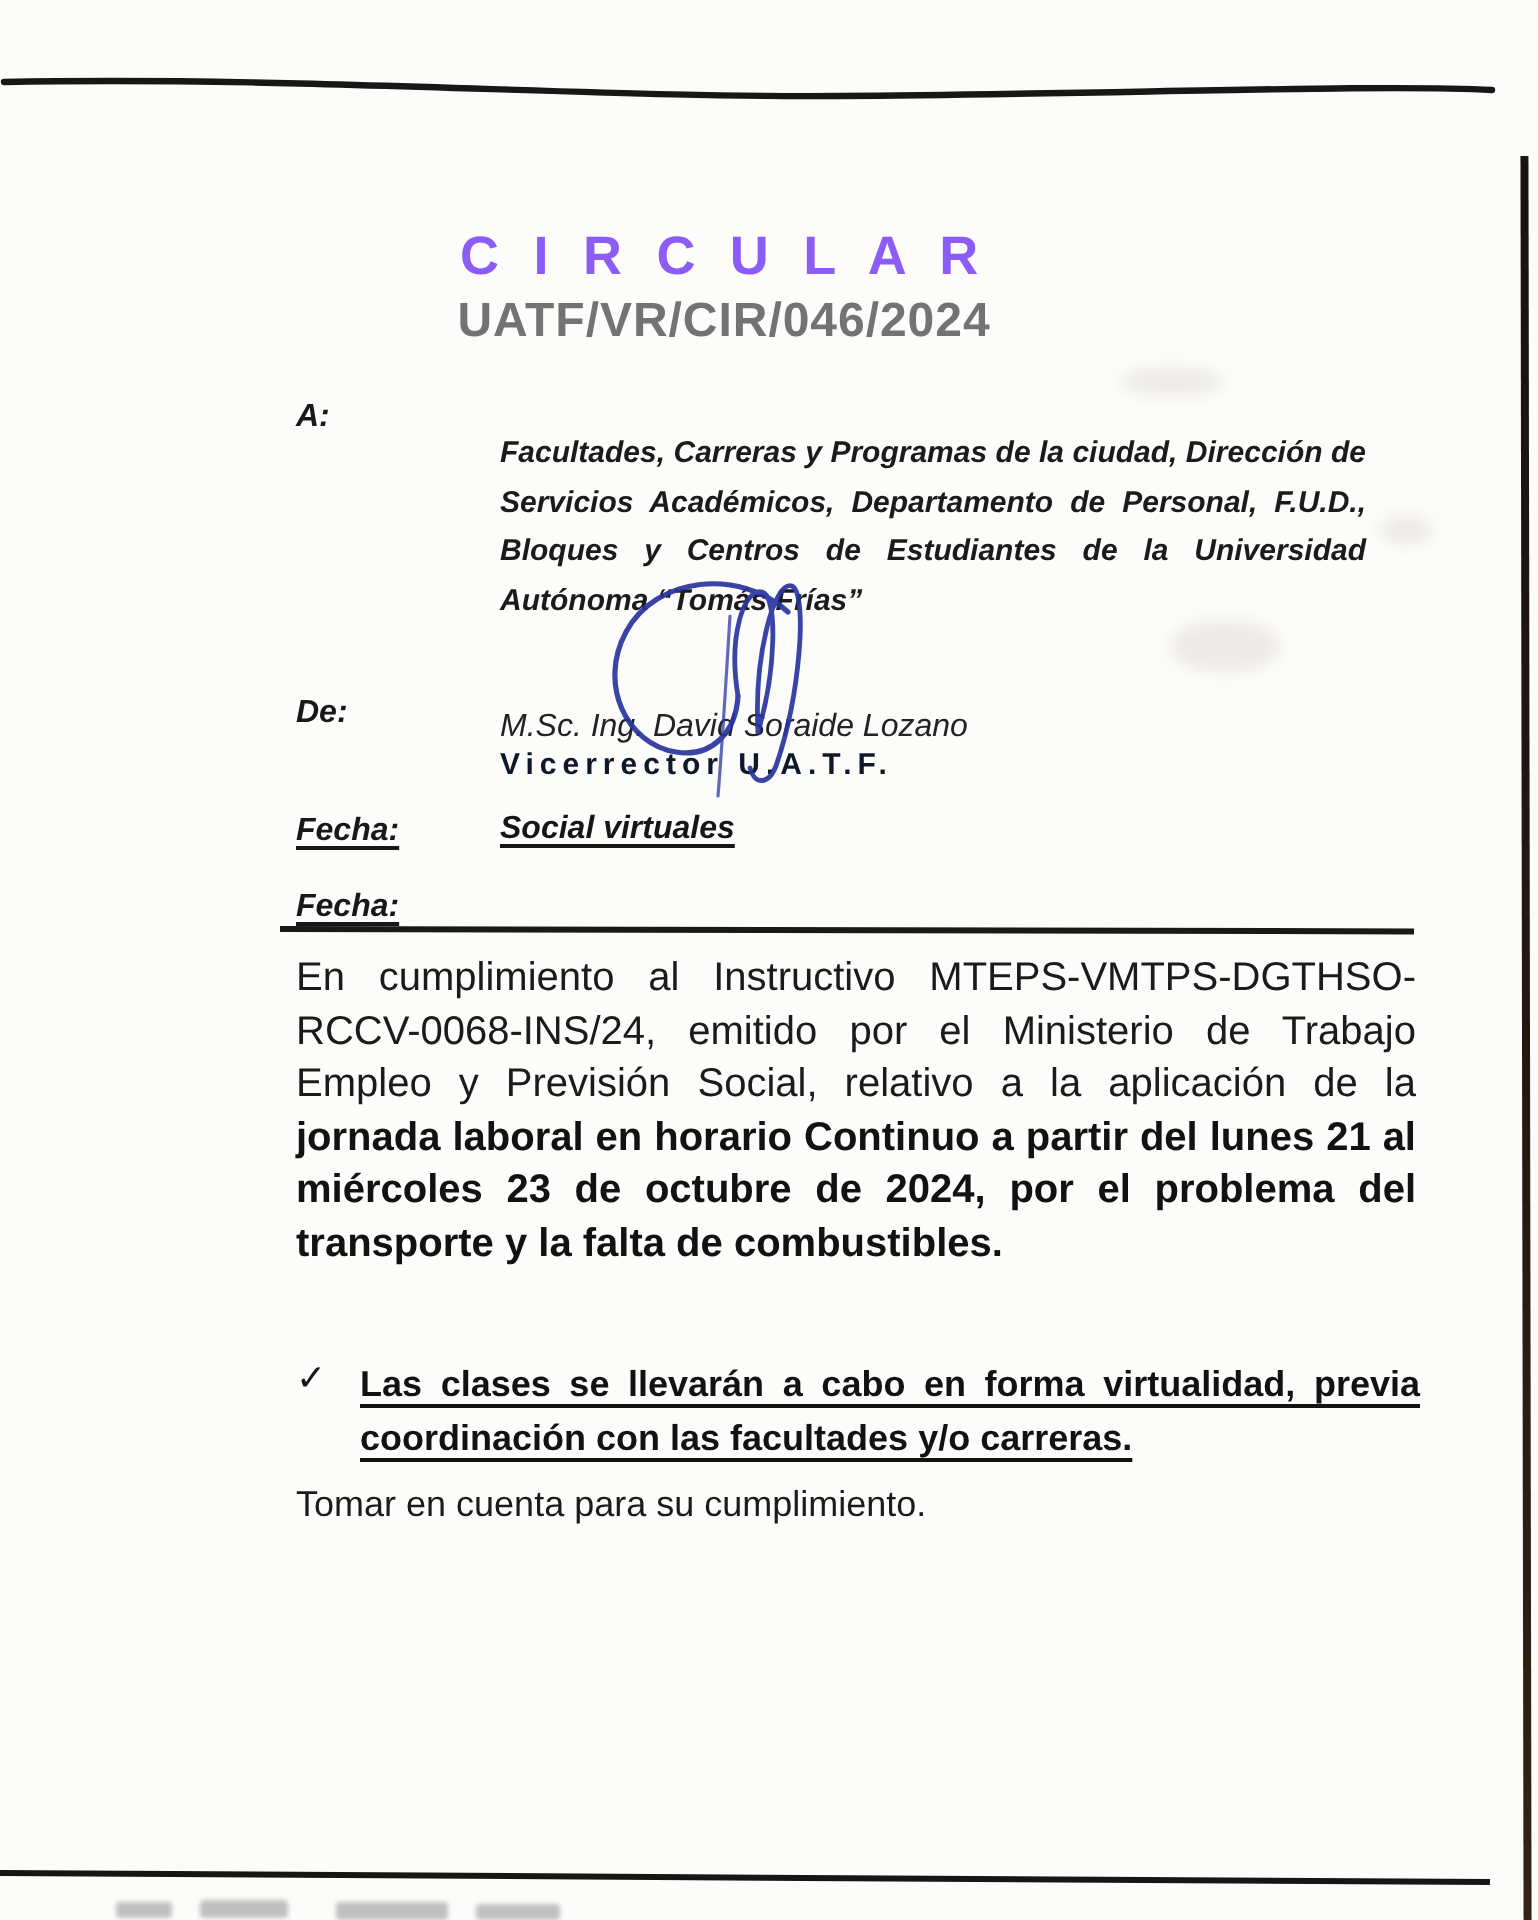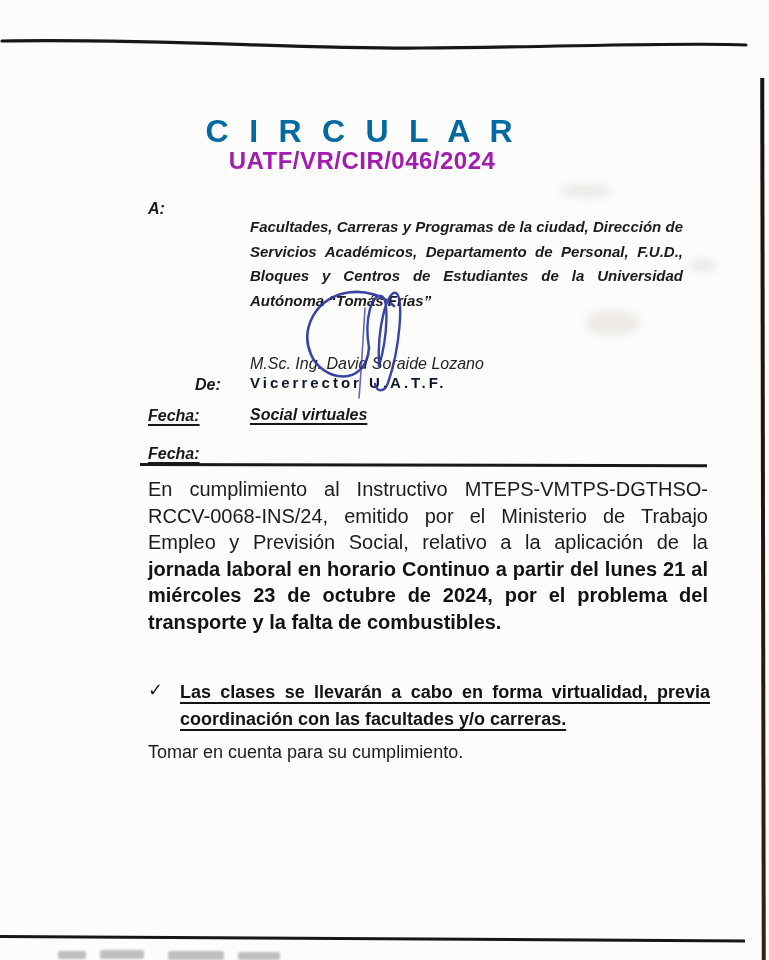--- a/index.html
+++ b/index.html
@@ -11,25 +11,25 @@
   
   .header-title{
     position:absolute;top:2px;left:0;width:700px;text-align:center;
     font-family:"Liberation Serif","DejaVu Serif",serif;
     font-size:31px;letter-spacing:1.5px;color:#141414;font-weight:400;
   }
   .header-rule{position:absolute;top:36px;left:0;width:748px;height:18px;}
   
   .doc-type{
     position:absolute;top:113px;left:0;width:724px;text-align:center;
-    font-size:32px;font-weight:bold;letter-spacing:0.45em;color:#0369a1;
+    font-size:27px;font-weight:bold;letter-spacing:0.45em;color:#8b5cf6;
   }
   .doc-number{
     position:absolute;top:147px;left:0;width:724px;text-align:center;
-    font-size:24px;font-weight:bold;letter-spacing:0.02em;color:#a21caf;
+    font-size:24px;font-weight:bold;letter-spacing:0.02em;color:#737373;
   }
   
   .label{
     position:absolute;left:148px;font-size:16px;font-weight:bold;font-style:italic;color:#181818;
   }
   .label.ul{text-decoration:underline;text-decoration-thickness:1.5px;text-underline-offset:3px;}
   .to-value{
     position:absolute;left:250px;top:199px;width:433px;
     font-size:15px;font-style:italic;font-weight:600;line-height:24.5px;
     text-align:justify;color:#1b1b1b;margin-top:16px;
@@ -114,21 +114,21 @@
 
   <svg class="signature" viewBox="0 0 148 122">
     <g stroke="#2a35a0" fill="none" stroke-linecap="round" opacity="0.92">
       <path d="M 96,20 C 72,-2 30,2 15,30 C 1,56 15,86 40,90 C 58,93 70,80 71,62" stroke-width="2.6"></path>
       <path d="M 71,62 C 66,32 74,8 83,10 C 91,12 90,50 81,80" stroke-width="2.4"></path>
       <path d="M 81,80 C 79,42 89,4 98,7 C 106,11 102,62 90,97 C 86,107 79,106 77,98" stroke-width="2.4"></path>
       <path d="M 67,22 C 65,55 63,88 61,112" stroke-width="1.6" opacity="0.8"></path>
     </g>
   </svg>
 
-  <div class="label" style="top:376px;margin-left:47px;">De:</div>
+  <div class="label" style="top:348px;">De:</div>
   <div class="from-name">M.Sc. Ing. David Soraide Lozano</div>
   <div class="from-title">Vicerrector U.A.T.F.</div>
 
   <div class="label ul" style="top:407px;">Fecha:</div>
   <div class="subject-value">Social virtuales</div>
 
   <div class="label ul" style="top:445px;">Fecha:</div>
   <div class="date-rule"></div>
 
   <p class="p1"><span>En cumplimiento al Instructivo MTEPS-VMTPS-DGTHSO-RCCV-0068-INS/24, emitido por el Ministerio de Trabajo Empleo y Previsión Social, relativo a la aplicación de la </span><strong>jornada laboral en horario Continuo a partir del lunes 21 al miércoles 23 de octubre de 2024, por el problema del transporte y la falta de combustibles.</strong></p>

